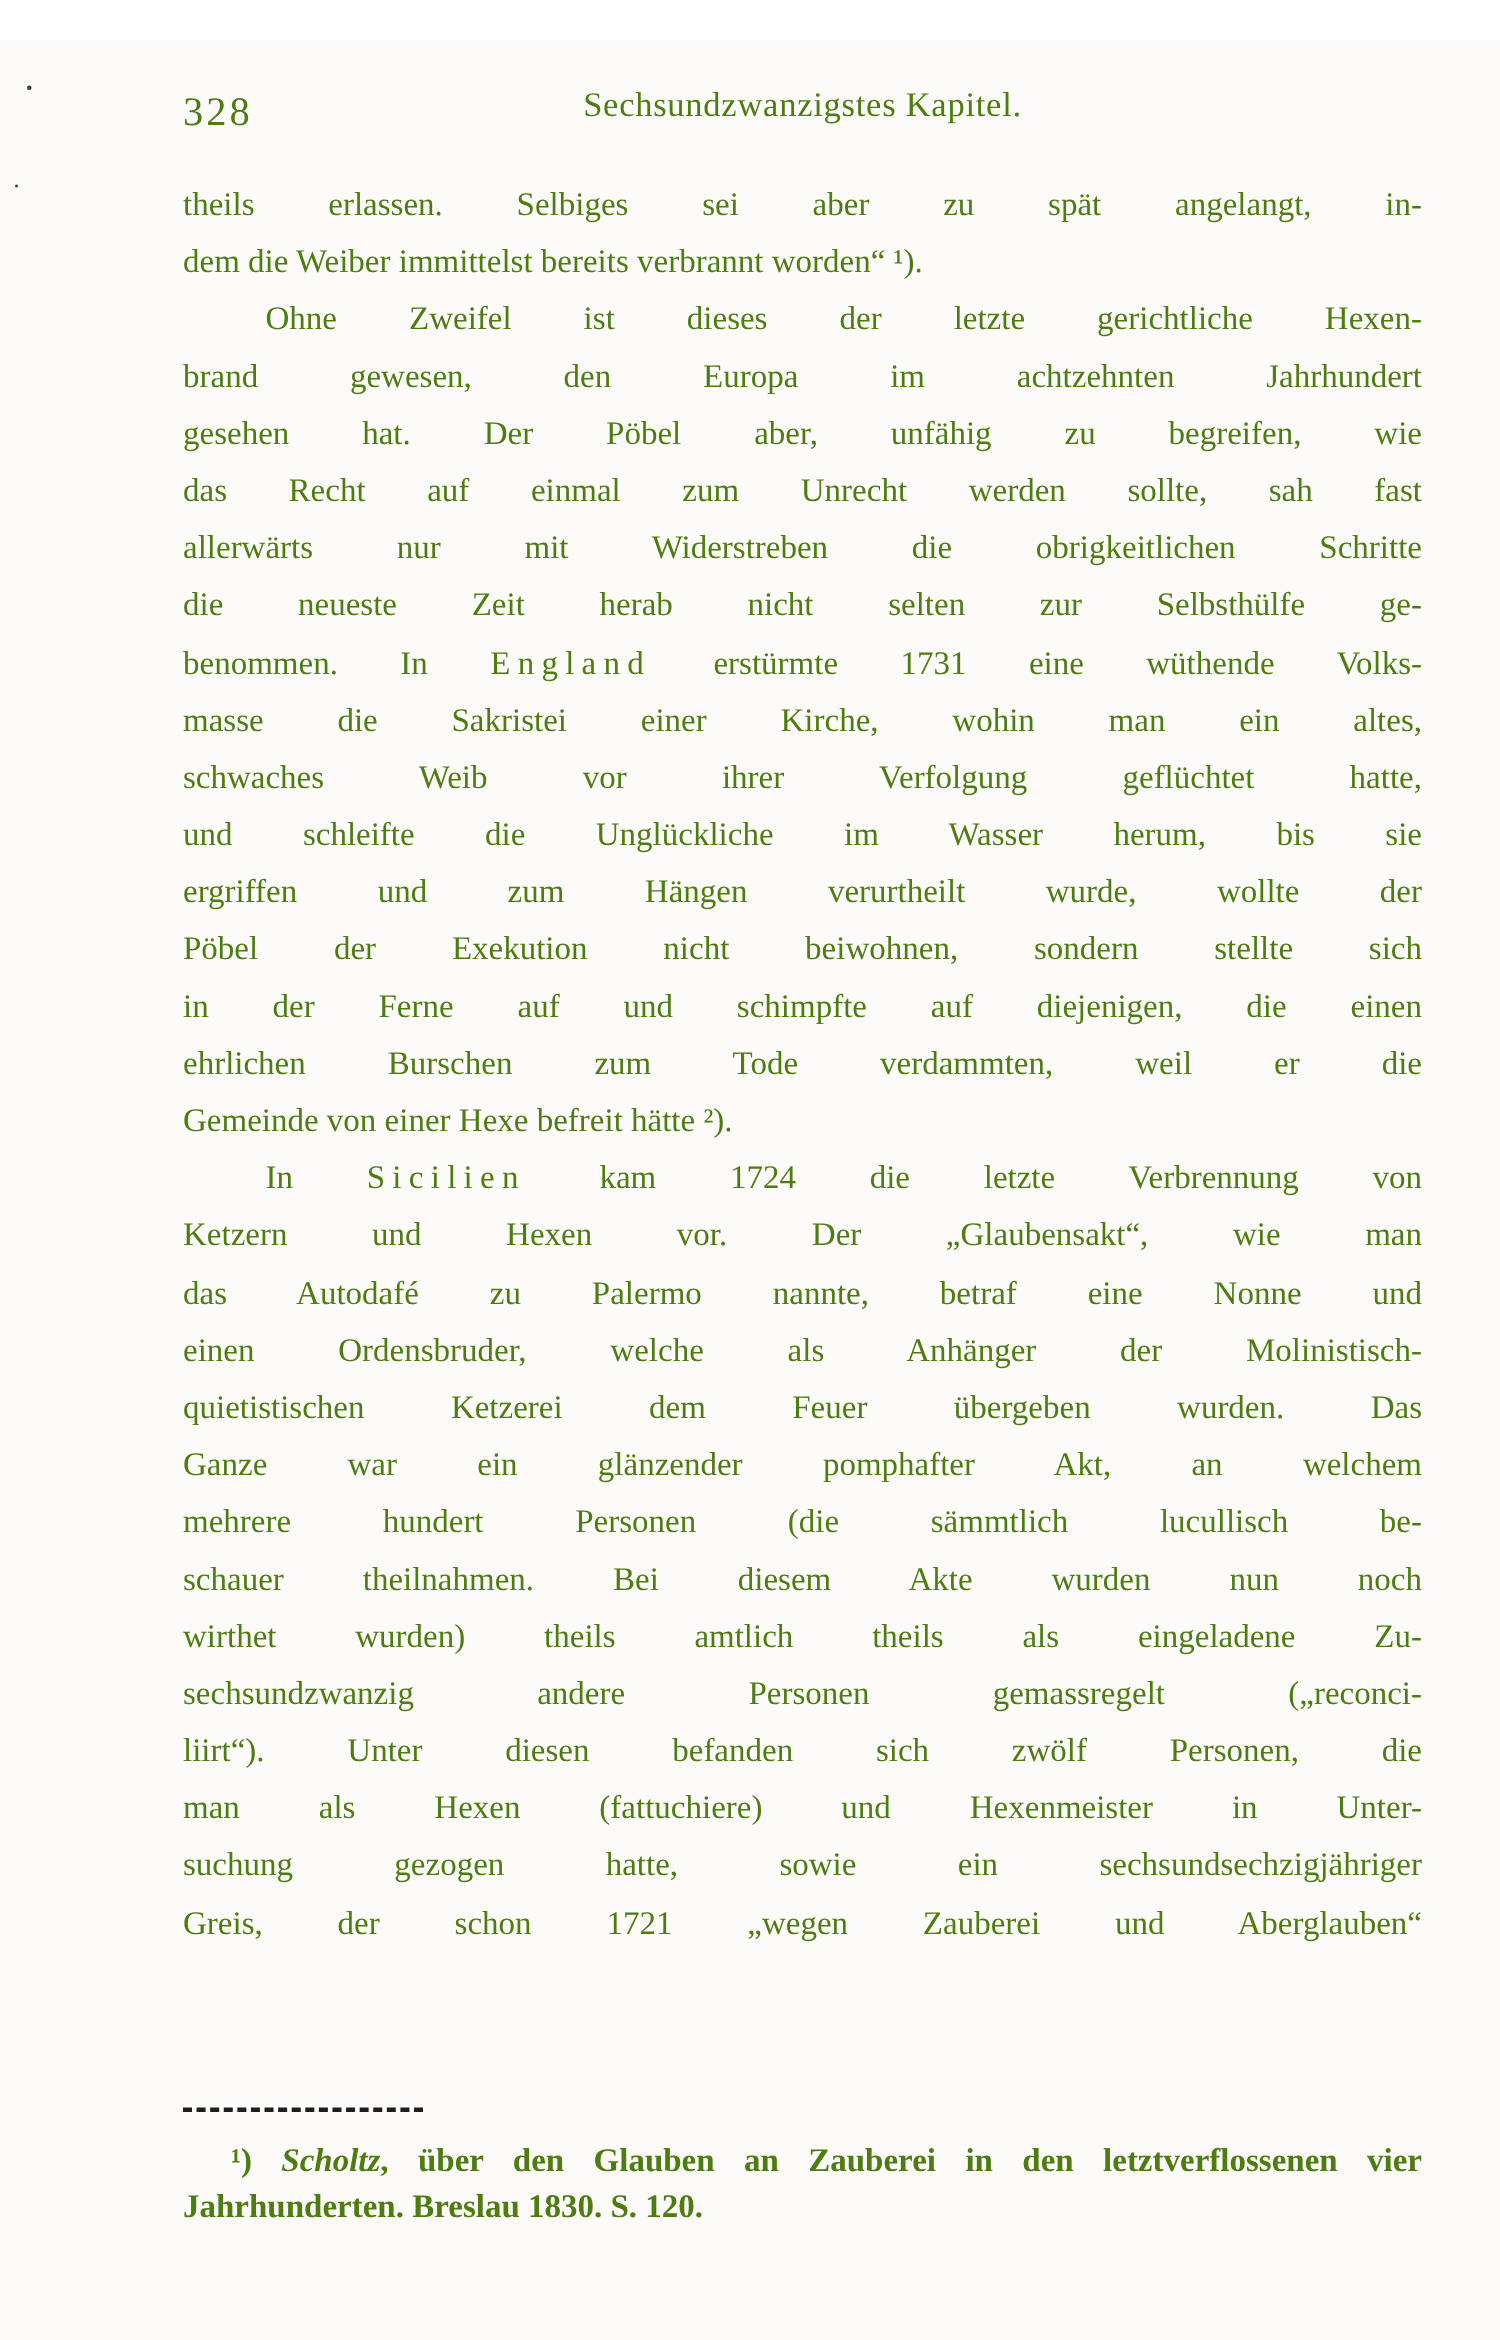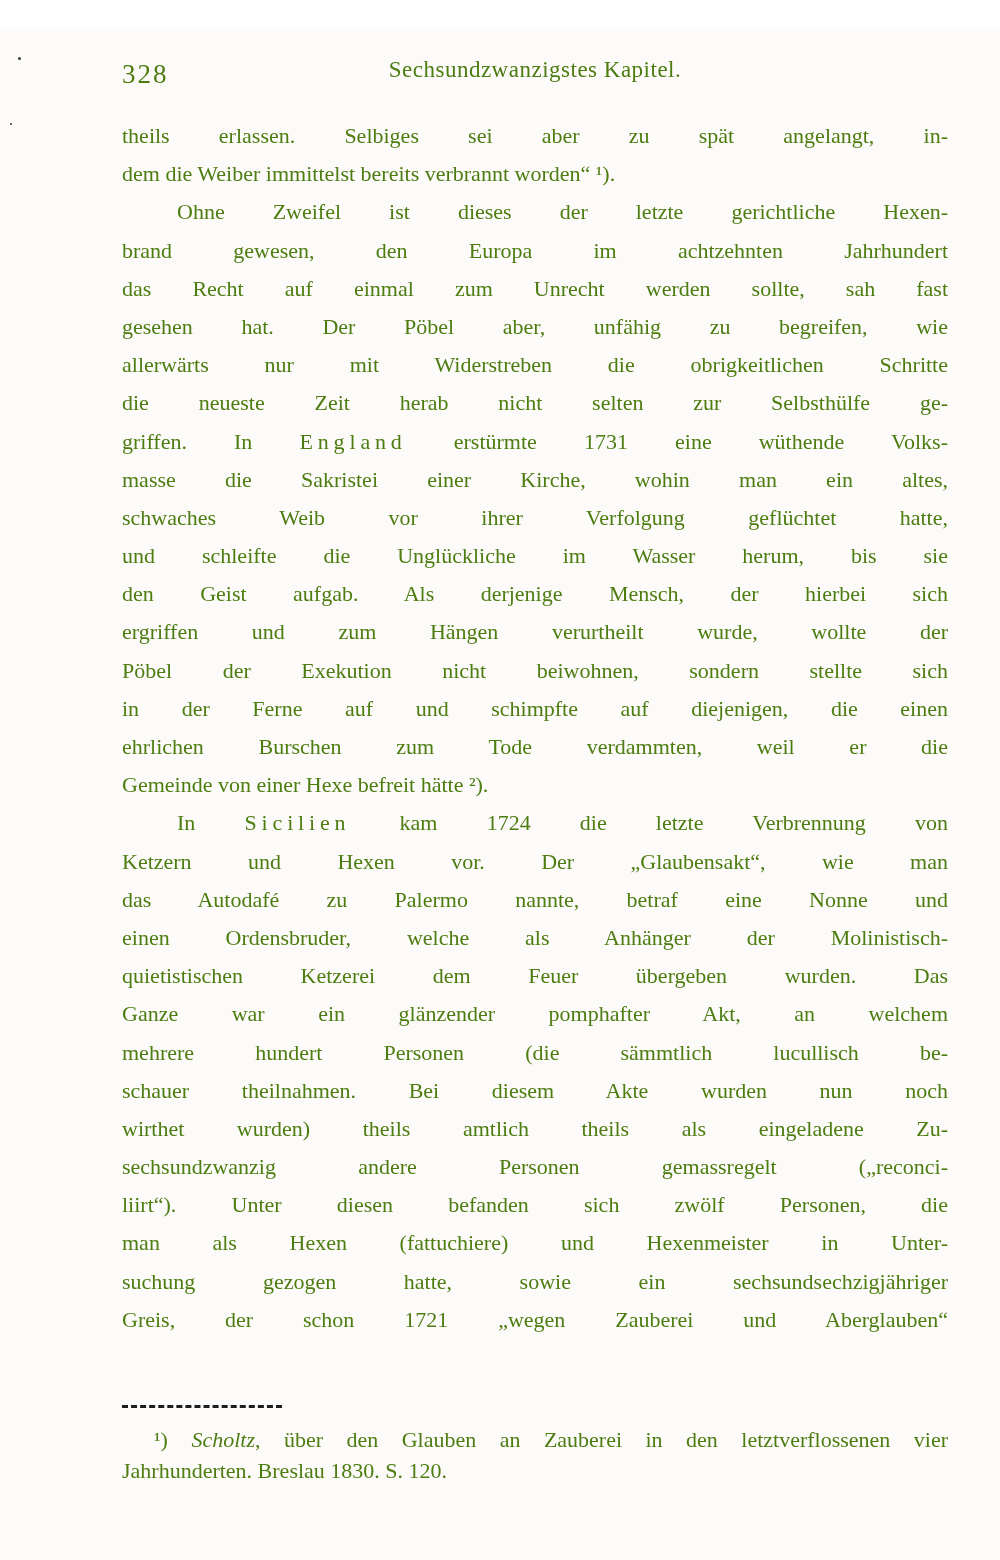--- a/index.html
+++ b/index.html
@@ -56,20 +56,21 @@
   }
   .line.left { text-align-last: left; }
   .line.indent { padding-left: 55px; }
   .spaced { letter-spacing: 0.22em; }
   .italic { font-style: italic; }
   .footnotes {
     position: absolute;
     left: 122px;
     top: 1378px;
     width: 826px;
+    font-weight: bold;
   }
   .fnrule {
     width: 160px;
     border-top: 3px dashed #1e1e1e;
     margin-bottom: 16px;
   }
   .footnotes .line {
     font-size: 22px;
     line-height: 31px;
     text-align: justify;
@@ -89,29 +90,28 @@
   <div class="header">
     <span class="pagenum">328</span>
     <span class="chapter">Sechsundzwanzigstes Kapitel.</span>
   </div>
 
   <div class="body-text" id="body-lines">
       <div class="line"><span>theils erlassen.  Selbiges sei aber zu spät angelangt, in-</span></div>
       <div class="line left"><span>dem die Weiber immittelst bereits verbrannt worden“ ¹).</span></div>
       <div class="line indent"><span>Ohne Zweifel ist dieses der letzte gerichtliche Hexen-</span></div>
       <div class="line"><span>brand gewesen, den Europa im achtzehnten Jahrhundert</span></div>
+      <div class="line"><span>gesehen hat.  Der Pöbel aber, unfähig zu begreifen, wie</span></div>
       <div class="line"><span>das Recht auf einmal zum Unrecht werden sollte, sah fast</span></div>
-      <div class="line"><span>gesehen hat.  Der Pöbel aber, unfähig zu begreifen, wie</span></div>
       <div class="line"><span>allerwärts nur mit Widerstreben die obrigkeitlichen Schritte</span></div>
       <div class="line"><span>die neueste Zeit herab nicht selten zur Selbsthülfe ge-</span></div>
-      <div class="line"><span>griffen.  In </span><span class="spaced">England</span><span> erstürmte 1731 eine wüthende Volks-</span></div>
+      <div class="line"><span>benommen.  In </span><span class="spaced">England</span><span> erstürmte 1731 eine wüthende Volks-</span></div>
       <div class="line"><span>masse die Sakristei einer Kirche, wohin man ein altes,</span></div>
       <div class="line"><span>schwaches Weib vor ihrer Verfolgung geflüchtet hatte,</span></div>
       <div class="line"><span>und schleifte die Unglückliche im Wasser herum, bis sie</span></div>
-      <div class="line"><span>den Geist aufgab.  Als derjenige Mensch, der hierbei sich</span></div>
       <div class="line"><span>ergriffen und zum Hängen verurtheilt wurde, wollte der</span></div>
       <div class="line"><span>Pöbel der Exekution nicht beiwohnen, sondern stellte sich</span></div>
       <div class="line"><span>in der Ferne auf und schimpfte auf diejenigen, die einen</span></div>
       <div class="line"><span>ehrlichen Burschen zum Tode verdammten, weil er die</span></div>
       <div class="line left"><span>Gemeinde von einer Hexe befreit hätte ²).</span></div>
       <div class="line indent"><span>In </span><span class="spaced">Sicilien</span><span> kam 1724 die letzte Verbrennung von</span></div>
       <div class="line"><span>Ketzern und Hexen vor.  Der „Glaubensakt“, wie man</span></div>
       <div class="line"><span>das Autodafé zu Palermo nannte, betraf eine Nonne und</span></div>
       <div class="line"><span>einen Ordensbruder, welche als Anhänger der Molinistisch-</span></div>
       <div class="line"><span>quietistischen Ketzerei dem Feuer übergeben wurden.  Das</span></div>

